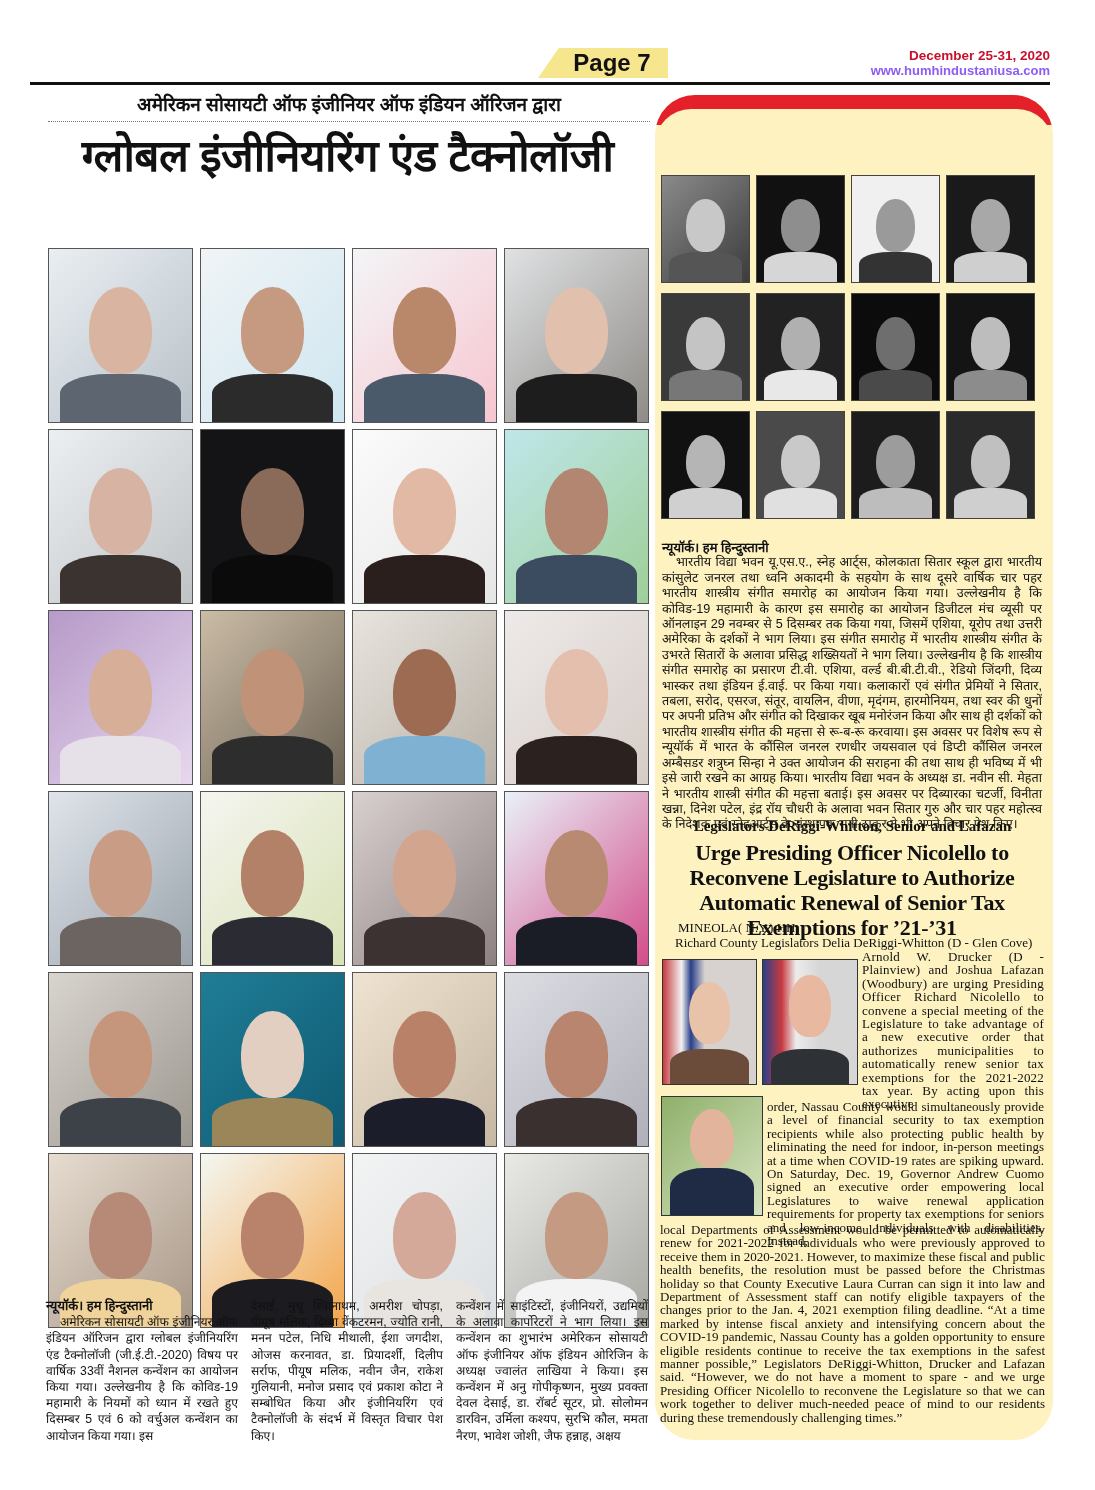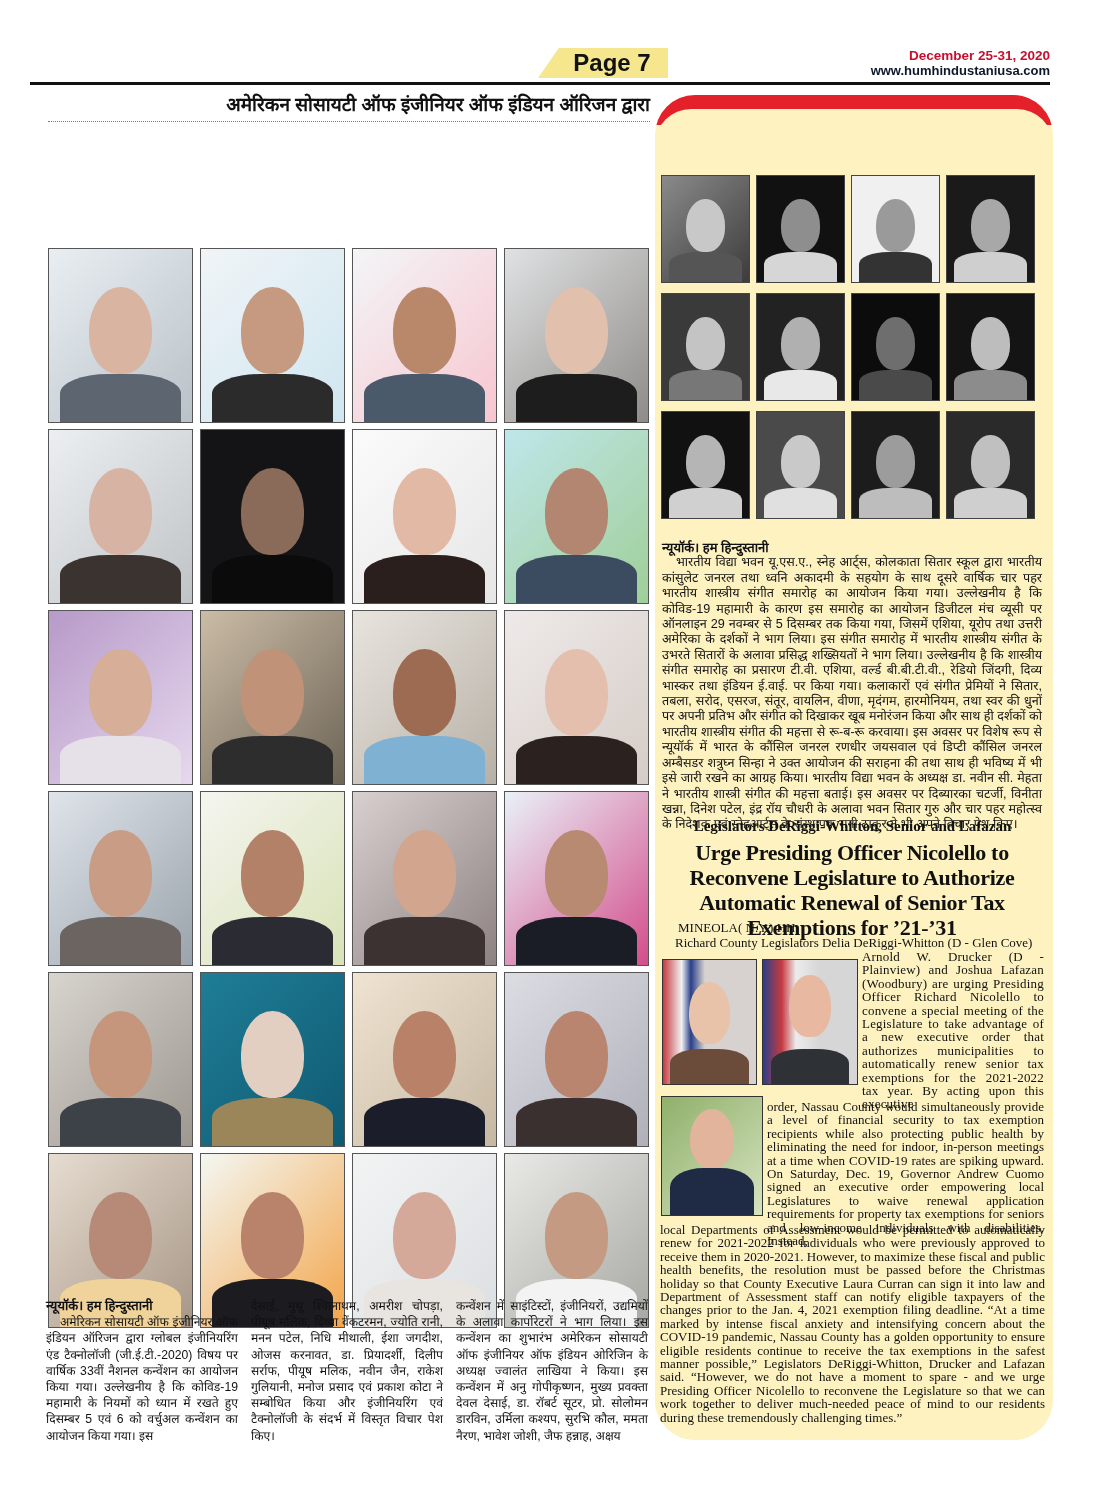--- a/index.html
+++ b/index.html
@@ -6,25 +6,25 @@
   html, body { width: 1095px; height: 1490px; background: #ffffff; overflow: hidden; }
   body { position: relative; font-family: "Liberation Sans", "DejaVu Sans", sans-serif; color: #111; }
 
   
   .masthead { position: absolute; left: 30px; top: 48px; width: 1020px; height: 34px; }
   .mast-green { position: absolute; left: 0; top: 0; width: 530px; height: 30px; background: #0d8a4f; color: #fff; font-weight: bold; font-size: 24px; line-height: 30px; padding-left: 12px; clip-path: polygon(0 0, 100% 0, 96% 100%, 0 100%); }
   .mast-green .usa { font-size: 17px; letter-spacing: 0.5px; }
   .mast-page { position: absolute; left: 508px; top: 0; width: 130px; height: 30px; background: #f6e68e; font-weight: bold; font-size: 24px; line-height: 30px; text-align: center; padding-left: 18px; clip-path: polygon(16% 0, 100% 0, 100% 100%, 0 100%); }
   .mast-right { position: absolute; right: 0; top: 0; text-align: right; }
   .mast-date { color: #c8102e; font-weight: bold; font-size: 13.5px; line-height: 15px; }
-  .mast-url { color: #0f172a; font-weight: bold; font-size: 13px; line-height: 15px; }
+  .mast-url { color: #8b5cf6; font-weight: bold; font-size: 13px; line-height: 15px; }
   .mast-rule { position: absolute; left: 30px; top: 82px; width: 1020px; height: 3px; background: #111; }
 
   
-  .kicker { position: absolute; left: 48px; top: 92px; width: 602px; text-align: right; font-weight: bold; font-size: 19px; line-height: 26px; border-bottom: 1px dotted #777; padding-bottom: 3px; }
+  .kicker { position: absolute; left: 48px; top: 92px; width: 602px; text-align: center; font-weight: bold; font-size: 19px; line-height: 26px; border-bottom: 1px dotted #777; padding-bottom: 3px; }
   .headline { position: absolute; left: 40px; top: 128px; width: 615px; text-align: center; font-weight: 900; font-size: 44px; line-height: 56px; letter-spacing: -0.5px; }
   .headline .red { color: #e01b24; }
 
   .grid { position: absolute; left: 48px; top: 248px; width: 602px; display: grid; grid-template-columns: repeat(4, 145px); grid-auto-rows: 175px; column-gap: 7px; row-gap: 6px; }
   .grid .photo { border: 1.5px solid #555; position: relative; overflow: hidden; }
   .face { position: absolute; left: 28%; top: 22%; width: 44%; height: 50%; border-radius: 50% 50% 45% 45%; }
   .body-shape { position: absolute; left: 8%; bottom: 0; width: 84%; height: 28%; border-radius: 40% 40% 0 0; }
 
   .cols3 { position: absolute; left: 46px; top: 1298px; width: 606px; display: grid; grid-template-columns: 192px 192px 192px; column-gap: 13px; font-size: 12.2px; line-height: 16.2px; text-align: justify; }
   .dateline { font-weight: bold; font-size: 13px; }
@@ -54,20 +54,21 @@
   <div class="mast-page">Page 7</div>
   <div class="mast-right">
     <div class="mast-date">December 25-31, 2020</div>
     <div class="mast-url">www.humhindustaniusa.com</div>
   </div>
 </div>
 <div class="mast-rule"></div>
 
 <div class="kicker">अमेरिकन सोसायटी ऑफ इंजीनियर ऑफ इंडियन ऑरिजन द्वारा</div>
 <div class="headline">
+  <div>ग्लोबल इंजीनियरिंग एंड टैक्नोलॉजी</div>
 </div>
 
 <div class="grid">
   <div class="photo" style="background:linear-gradient(135deg,#e9eef2,#b9c2c8)">
       <div class="face" style="background:#d9b4a0"></div>
       <div class="body-shape" style="background:#5d6570"></div>
     </div>
   <div class="photo" style="background:linear-gradient(135deg,#f0f4f7,#cfe6f0)">
       <div class="face" style="background:#c69a80"></div>
       <div class="body-shape" style="background:#2b2b2b"></div>

